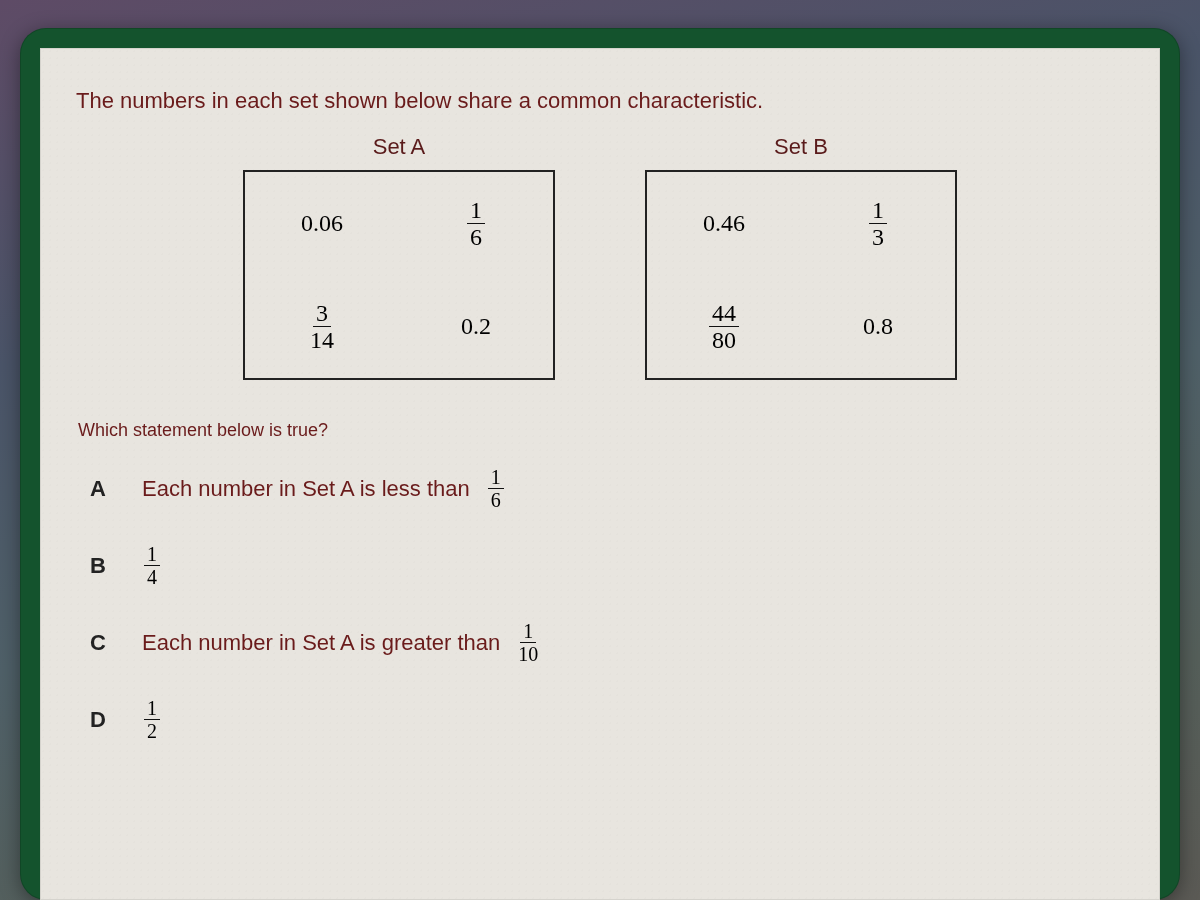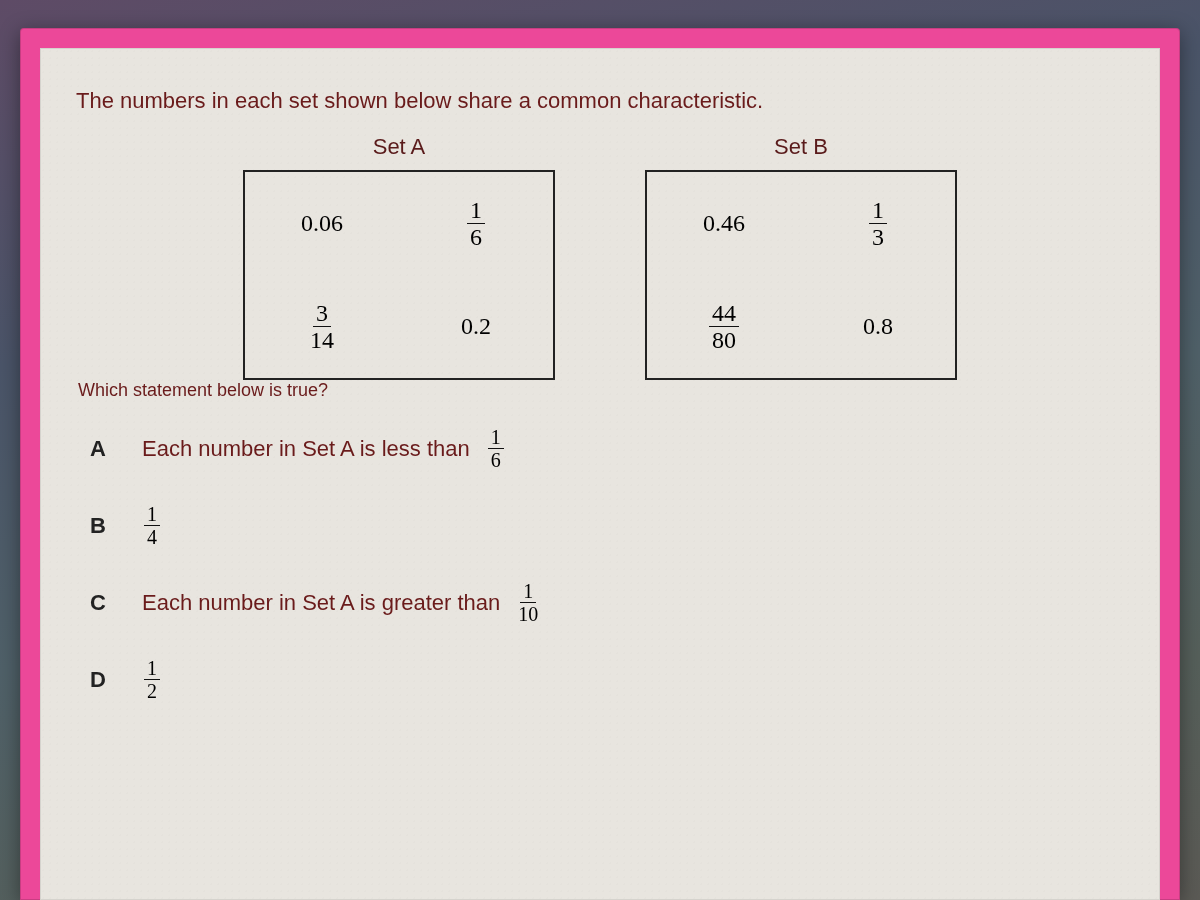--- a/index.html
+++ b/index.html
@@ -7,41 +7,43 @@
     width:1200px; height:900px;
     background:linear-gradient(165deg,#5e4b66 0%,#4a5468 30%,#4f6068 55%,#555f5a 80%,#5b5a55 100%);
     font-family:"Comic Sans MS","Segoe UI",sans-serif;
     color:#111;
     position:relative;
     overflow:hidden;
   }
   .frame {
     position:absolute;
     left:20px; right:20px; top:28px; bottom:0;
-    background:#ec4899;
+    background:#14532d;
     border-top-left-radius:4px;
     border-top-right-radius:4px;
     box-shadow:0 0 0 1px rgba(0,0,0,.15) inset, 0 4px 20px rgba(0,0,0,.4);
+    border-radius:26px;
   }
   .sheet {
     position:absolute;
     left:20px; right:20px; top:20px; bottom:0;
     background:#e8e5df;
     padding:40px 30px 0 30px;
     box-shadow:0 0 0 1px rgba(0,0,0,.08) inset;
   }
   .intro {
     color:#6a1b1b;
     font-size:22px;
     margin:0 0 20px 6px;
   }
   .set-row {
     display:flex;
     justify-content:center;
     gap:90px;
+    margin-bottom:40px;
   }
   .set-col { text-align:center; }
   .set-title {
     color:#5a1b1b;
     font-size:22px;
     margin-bottom:10px;
   }
   .set-box {
     width:312px; height:210px;
     border:2px solid #222;

